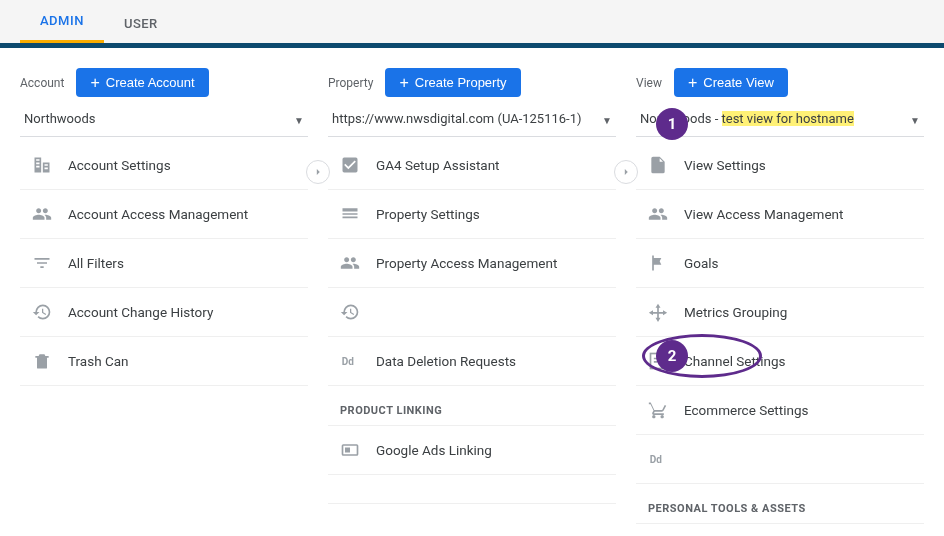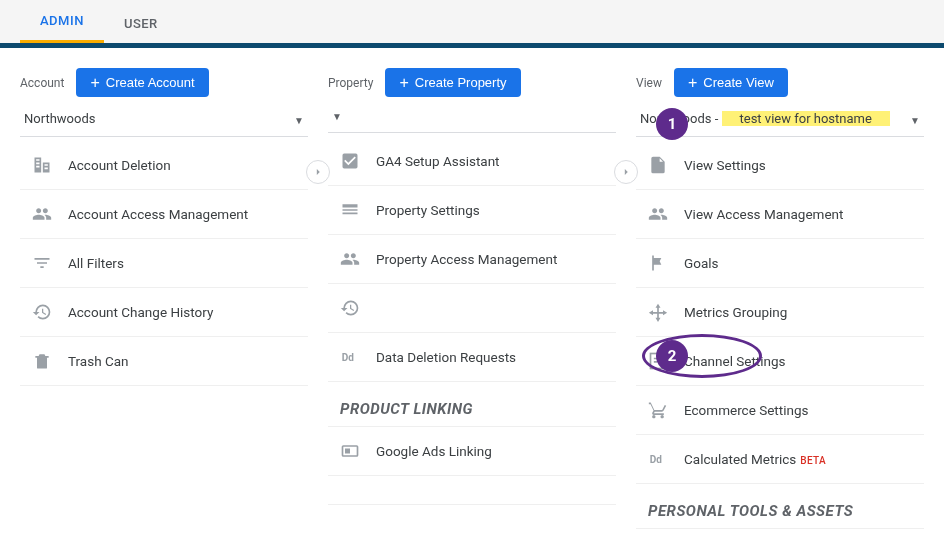--- a/index.html
+++ b/index.html
@@ -12,27 +12,27 @@
   .columns { display: flex; gap: 20px; padding: 20px 20px 0 20px; position: relative; }
   .col { flex: 1; min-width: 0; position: relative; }
   
   .col-header { display: flex; align-items: center; gap: 12px; margin-bottom: 8px; }
   .col-label { font-size: 12px; color: #5f6368; }
   .btn { background: #1a73e8; color: #fff; border: none; border-radius: 4px; padding: 7px 14px; font-size: 13px; font-weight: 500; display: flex; align-items: center; gap: 6px; cursor: pointer; }
   .btn .plus { font-size: 16px; line-height: 13px; font-weight: 400; }
   
   .selector { display: flex; justify-content: space-between; align-items: flex-end; padding: 6px 4px 10px 4px; border-bottom: 1px solid #dadce0; font-size: 13px; color: #3c4043; cursor: pointer; margin-bottom: 4px; }
   .selector .chev { color: #5f6368; font-size: 10px; }
-  .highlight { background: #fff176; padding: 0 18px; }
+  .highlight { background: #fff176; padding: 0 0; }
   
   .item { display: flex; align-items: center; gap: 16px; padding: 14px 10px 14px 12px; font-size: 13.5px; color: #3c4043; cursor: pointer; border-bottom: 1px solid #efefef; }
   .icon { width: 20px; height: 20px; display: flex; align-items: flex-start; justify-content: center; flex-shrink: 0; }
   .icon svg { width: 20px; height: 20px; fill: #9aa0a6; }
   
-  .section-header { font-size: 15px; font-weight: 700; letter-spacing: 0.5px; color: #5f6368; padding: 18px 12px 8px; border-bottom: 1px solid #efefef; font-style: italic; }
+  .section-header { font-size: 11px; font-weight: 700; letter-spacing: 0.5px; color: #5f6368; padding: 18px 12px 8px; border-bottom: 1px solid #efefef; }
   
   .arrow-between { position: absolute; top: 92px; right: -22px; width: 24px; height: 24px; border: 1px solid #dadce0; border-radius: 50%; display: flex; align-items: center; justify-content: center; background: #fff; }
   .arrow-between svg { width: 14px; height: 14px; fill: #9aa0a6; }
   
   .beta { color: #d93025; font-size: 10px; font-weight: 500; margin-left: 4px; letter-spacing: 0.3px; }
   
   .annot { position: absolute; width: 32px; height: 32px; border-radius: 50%; background: #5e2b8c; color: #fff; font-weight: 700; display: flex; align-items: center; justify-content: center; font-size: 15px; z-index: 10; }
   .annot-1 { top: 40px; right: -72px; }
   .annot-2 { top: 272px; right: -72px; }
   
@@ -60,21 +60,21 @@
       <span>Northwoods</span>
       <span class="chev">▼</span>
     </div>
 
     <div class="item">
       <span class="icon">
           <svg viewBox="0 0 24 24">
             <path d="M3 21h8V3H3v18zm2-16h4v2H5V5zm0 4h4v2H5V9zm0 4h4v2H5v-2zm8 8h8V9h-8v12zm2-10h4v2h-4v-2zm0 4h4v2h-4v-2z"></path>
           </svg>
         </span>
-      <span>Account Deletion</span>
+      <span>Account Settings</span>
     </div>
     <div class="item">
       <span class="icon">
           <svg viewBox="0 0 24 24">
             <path d="M16 11c1.66 0 3-1.34 3-3s-1.34-3-3-3-3 1.34-3 3 1.34 3 3 3zm-8 0c1.66 0 3-1.34 3-3S9.66 5 8 5 5 6.34 5 8s1.34 3 3 3zm0 2c-2.33 0-7 1.17-7 3.5V19h14v-2.5C15 14.17 10.33 13 8 13zm8 0c-.29 0-.62.02-.97.05 1.16.84 1.97 1.97 1.97 3.45V19h6v-2.5c0-2.33-4.67-3.5-7-3.5z"></path>
           </svg>
         </span>
       <span>Account Access Management</span>
     </div>
     <div class="item">
@@ -111,20 +111,21 @@
 
   <div class="col">
     <div class="col-header">
       <span class="col-label">Property</span>
       <button class="btn">
         <span class="plus">+</span>
         <span>Create Property</span>
       </button>
     </div>
     <div class="selector">
+      <span>https://www.nwsdigital.com (UA-125116-1)</span>
       <span class="chev">▼</span>
     </div>
 
     <div class="item">
       <span class="icon">
           <svg viewBox="0 0 24 24">
             <path d="M19 3H5a2 2 0 00-2 2v14a2 2 0 002 2h14a2 2 0 002-2V5a2 2 0 00-2-2zm-9 14l-5-5 1.41-1.41L10 14.17l7.59-7.59L19 8l-9 9z"></path>
           </svg>
         </span>
       <span>GA4 Setup Assistant</span>
@@ -250,21 +251,18 @@
           </svg>
         </span>
       <span>Ecommerce Settings</span>
     </div>
     <div class="item">
       <span class="icon">
           <svg viewBox="0 0 24 24">
             <text x="2" y="17" font-size="12" font-weight="700" fill="#9aa0a6">Dd</text>
           </svg>
         </span>
-      <span>
-        <span>Calculated Metrics</span><span class="beta">BETA</span>
-      </span>
     </div>
 
     <div class="section-header">PERSONAL TOOLS &amp; ASSETS</div>
   </div>
 
 </div>
 
 </body></html>

